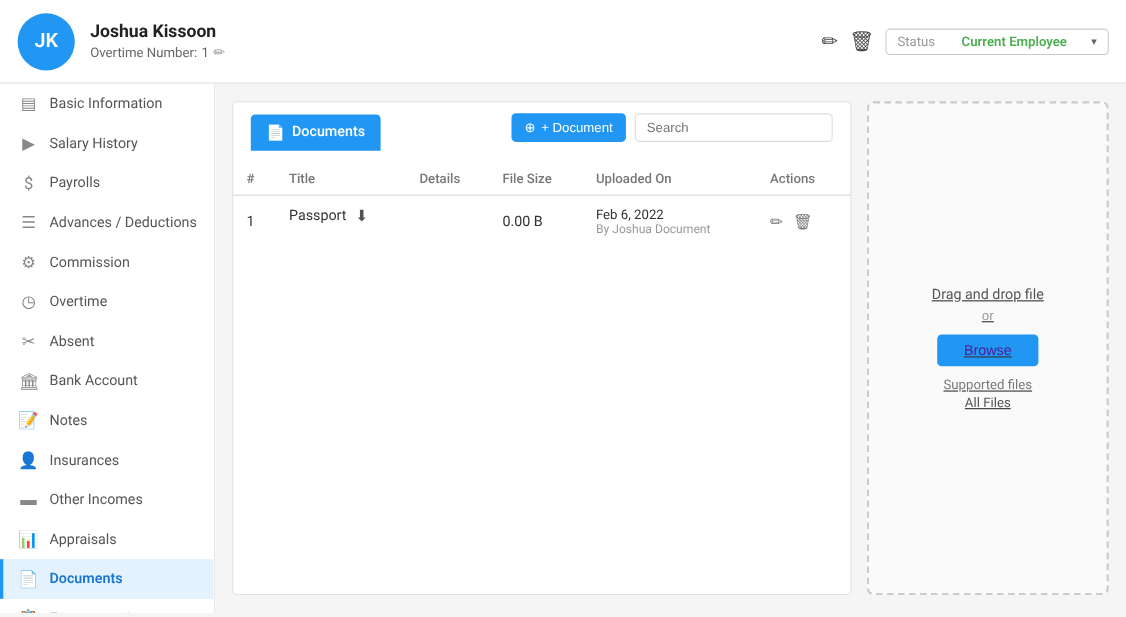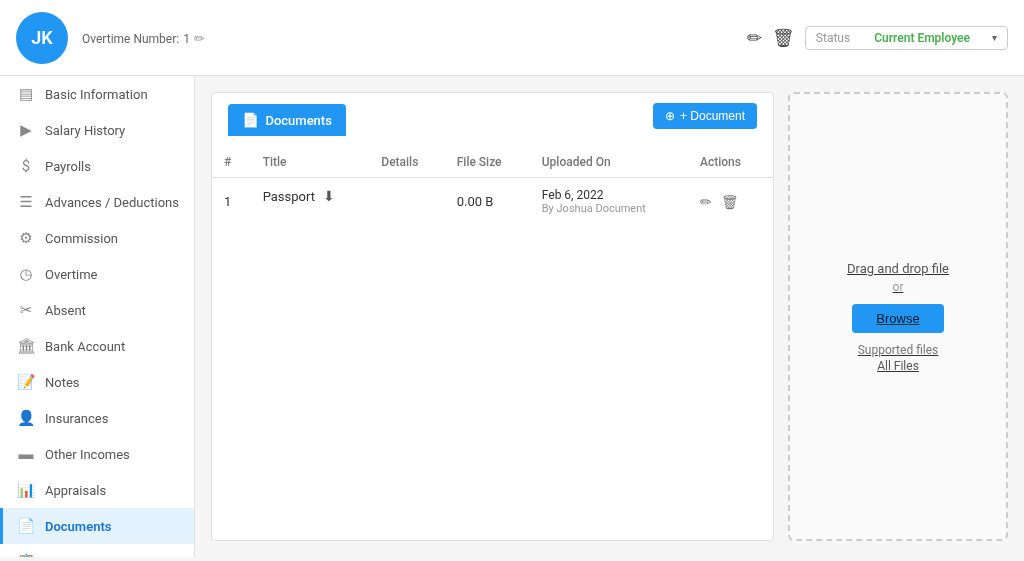--- a/index.html
+++ b/index.html
@@ -97,34 +97,35 @@
     
     .upload-panel {
       width: 220px; flex-shrink: 0;
       border: 2px dashed #ccc; border-radius: 6px;
       display: flex; flex-direction: column; align-items: center; justify-content: center;
       background: #fafafa; padding: 20px; text-align: center; text-decoration: underline;
     }
     .upload-text { font-size: 13px; color: #555; margin-bottom: 4px; }
     .upload-or { font-size: 12px; color: #999; margin-bottom: 10px; }
     .browse-btn {
-      background: #2196F3; color: #0f172a; border: none; border-radius: 4px;
+      background: #2196F3; color: #4c1d95; border: none; border-radius: 4px;
       padding: 7px 24px; font-size: 13px; cursor: pointer; font-weight: 500; margin-bottom: 10px;
     }
     .supported-text { font-size: 12px; color: #777; margin-bottom: 2px; }
     .supported-files { font-size: 12px; color: #555; }
   </style>
 </head>
 <body>
 
 <div class="header">
   <div class="avatar">
     <span>JK</span>
   </div>
   <div class="header-info">
+    <div class="header-name">Joshua Kissoon</div>
     <div class="header-sub">
       <span>Overtime Number:</span>
       <span>1</span>
       <span class="edit-inline-icon">✏</span>
     </div>
   </div>
   <div class="header-actions">
     <button class="header-action-btn">✏</button>
     <button class="header-action-btn">🗑</button>
     <div class="status-badge">
@@ -202,20 +203,21 @@
 
       <div class="doc-toolbar">
         <div class="tab-active">
           <span class="tab-icon">📄</span>
           <span>Documents</span>
         </div>
         <button class="add-doc-btn">
           <span>⊕</span>
           <span>+ Document</span>
         </button>
+        <input class="search-input" type="text" placeholder="Search" style="">
       </div>
 
       <table class="doc-table">
         <thead>
           <tr>
             <th>#</th>
             <th>Title</th>
             <th>Details</th>
             <th>File Size</th>
             <th>Uploaded On</th>

